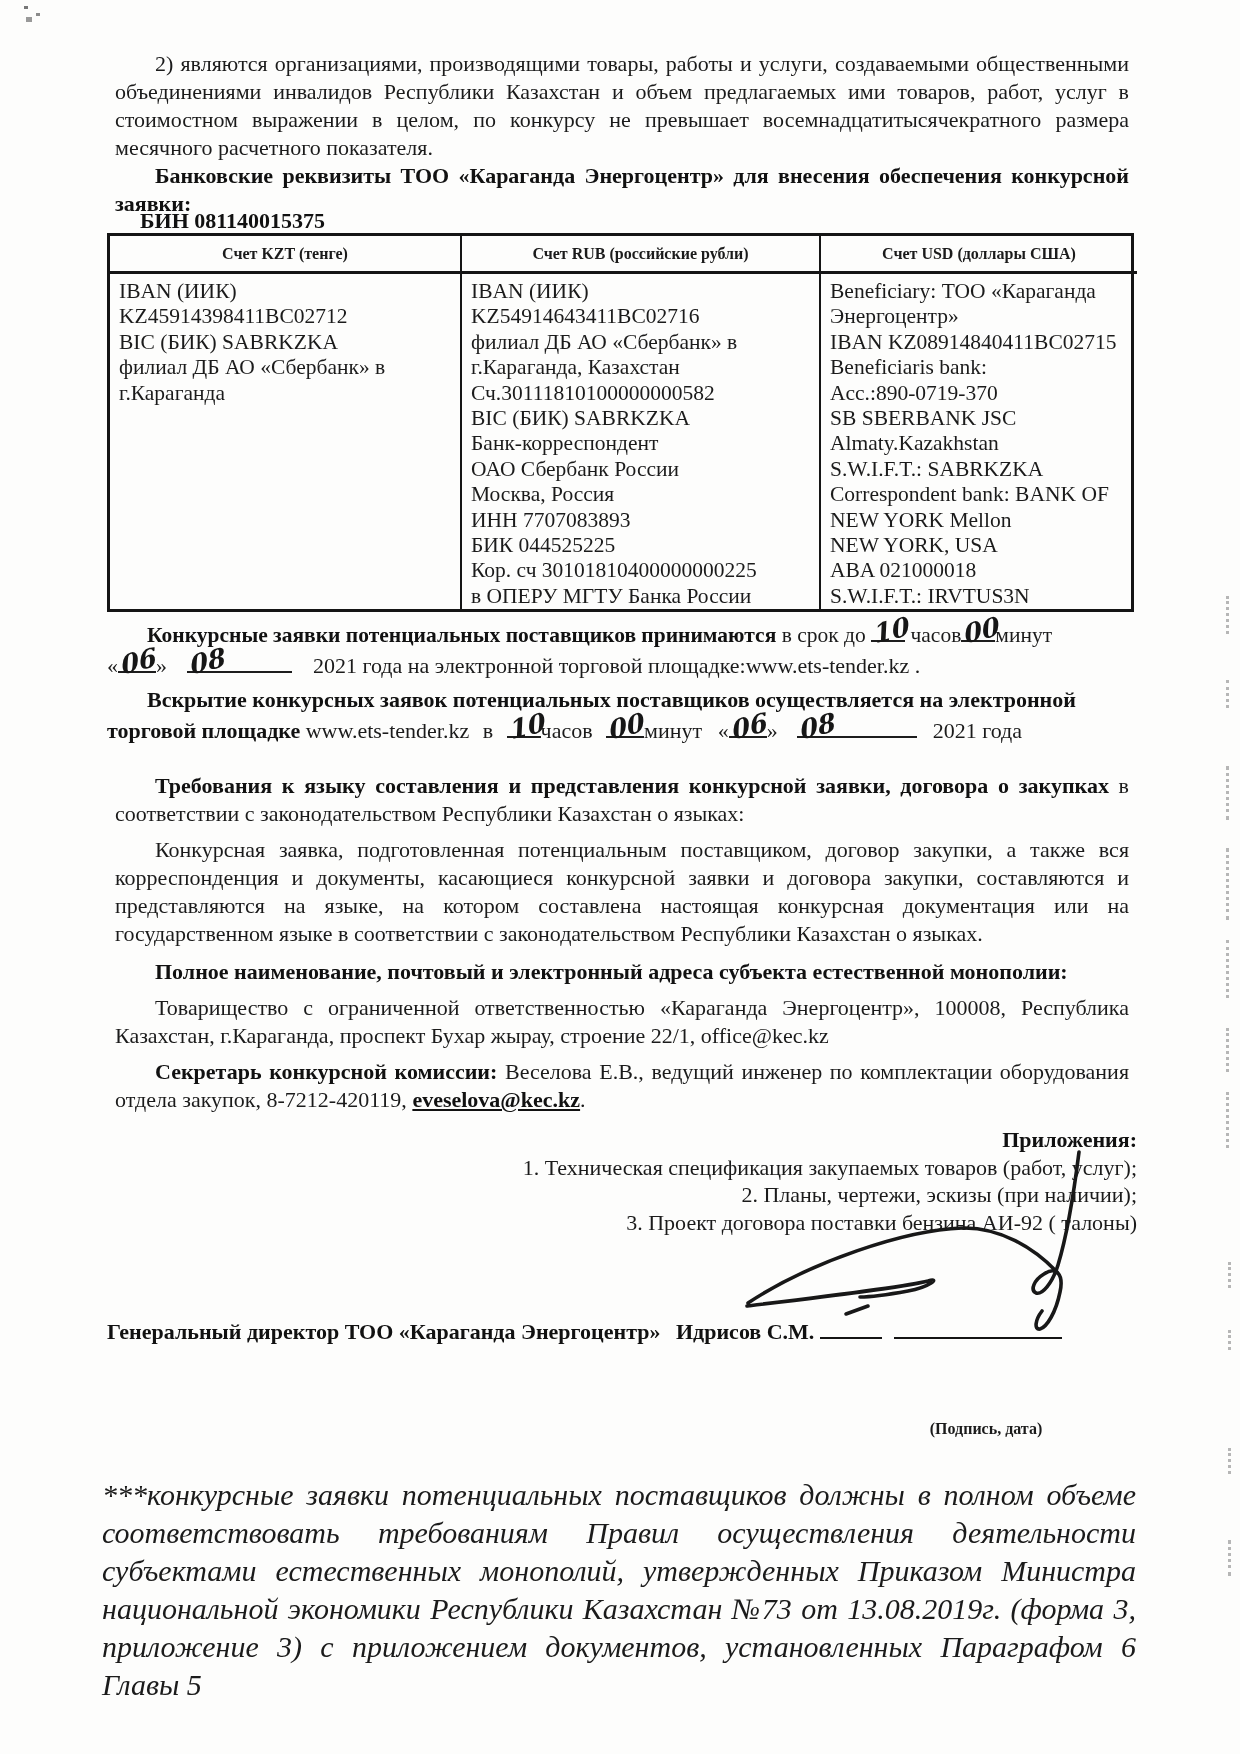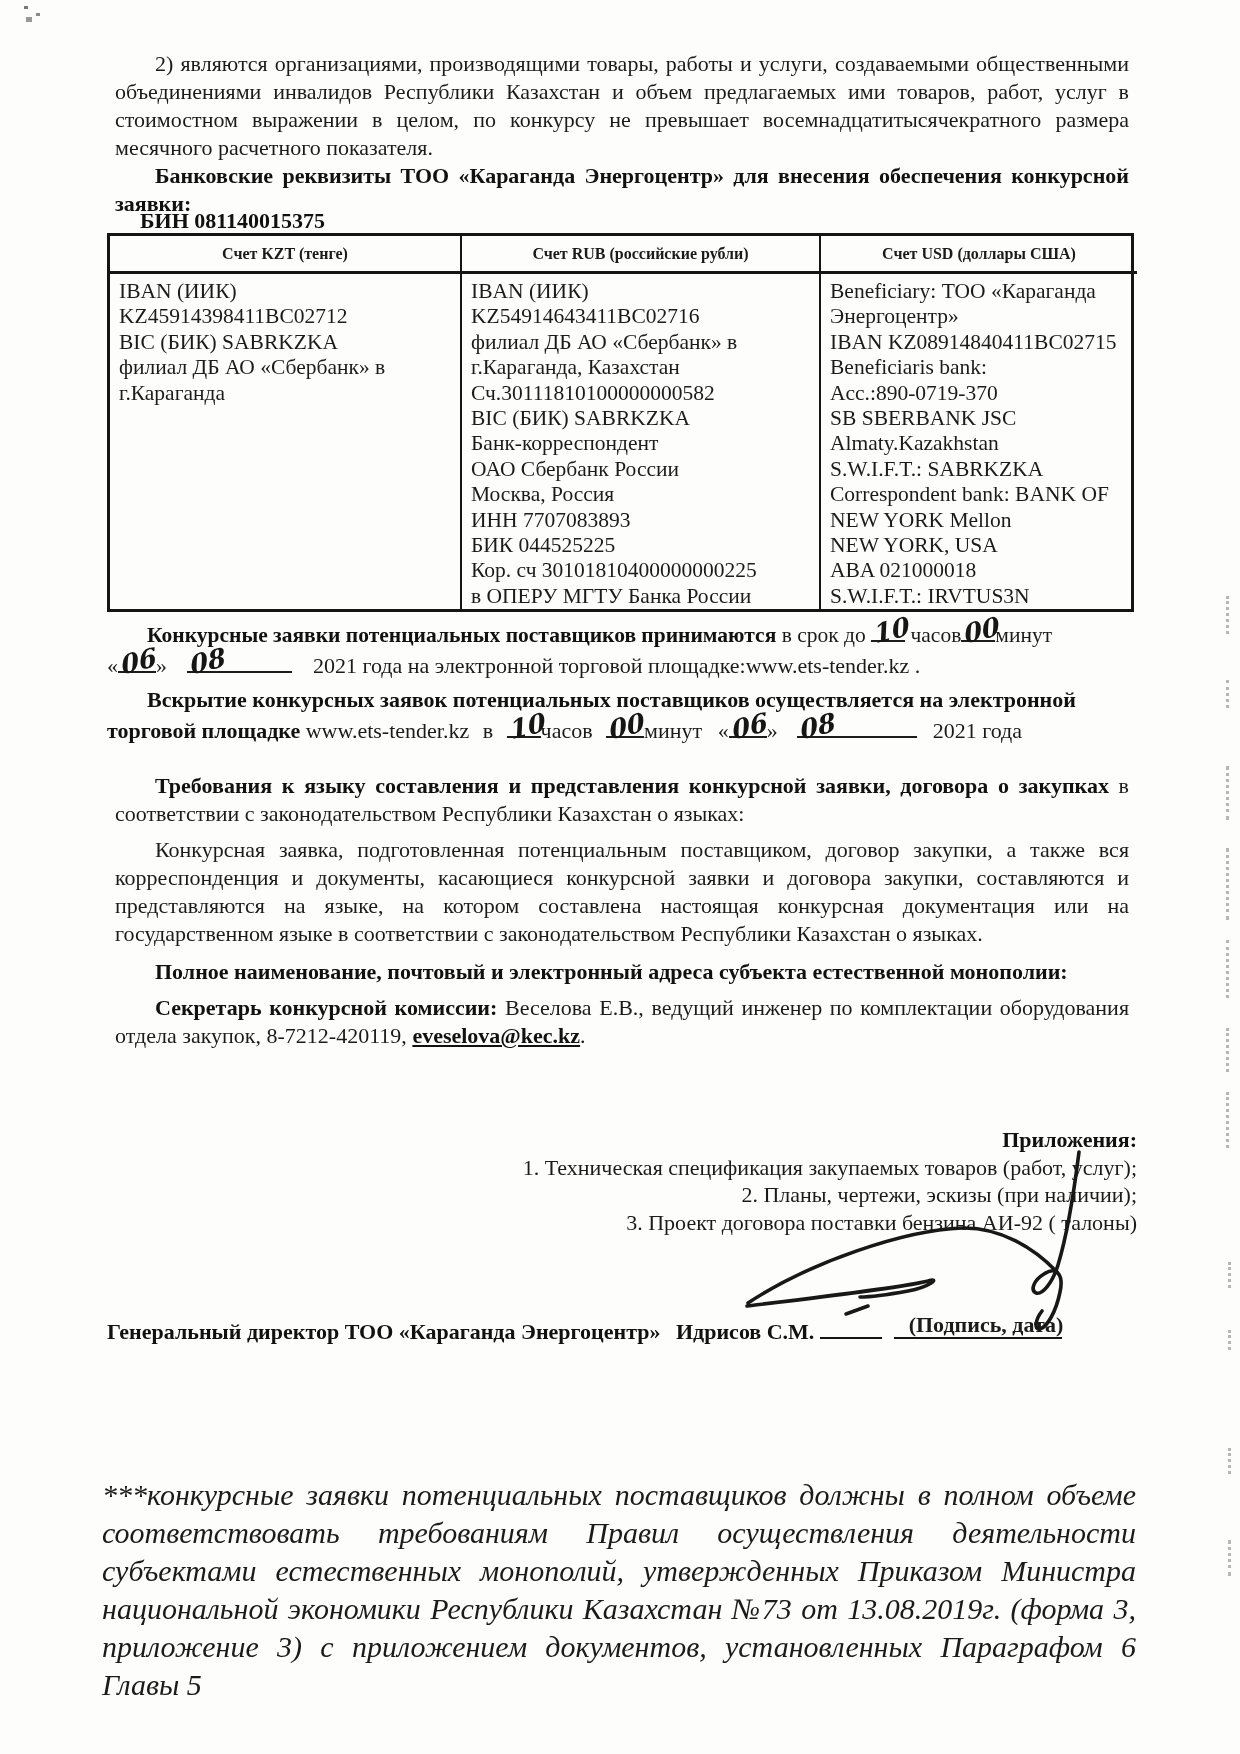--- a/index.html
+++ b/index.html
@@ -19,21 +19,21 @@
   .bank-table .td{padding:5px 9px 0 9px;line-height:25.4px;}
   .cdiv{border-right:2px solid #151515;}
   
   .bl{display:inline-block;border-bottom:2px solid #1d1d1d;height:20px;position:relative;vertical-align:baseline;}
   .w34{width:34px;} .w38{width:38px;} .w105{width:105px;} .w120{width:120px;}
   .hw{position:absolute;left:3px;bottom:-3px;font-family:"DejaVu Serif",serif;font-style:italic;font-weight:bold;
       font-size:26px;line-height:26px;color:#161616;transform:rotate(-14deg) skewX(-6deg);white-space:nowrap;}
   
   .sig-line{display:inline-block;border-bottom:2.5px solid #141414;height:14px;}
   .sl1{width:62px;margin-left:6px;} .sl2{width:168px;margin-left:12px;}
-  .caption{position:absolute;left:900px;top:1312px;width:172px;text-align:center;font-weight:bold;font-size:22px;}
+  .caption{position:absolute;left:900px;top:1420px;width:172px;text-align:center;font-weight:bold;font-size:16px;}
   .footnote{position:absolute;left:102px;top:1476px;width:1034px;font-style:italic;font-size:30px;
             line-height:38px;text-align:justify;}
   
   .dotcol{position:absolute;width:0;border-right:3px dotted #9f9f9f;opacity:.75;}
   .speck{position:absolute;left:24px;top:6px;width:4px;height:3px;background:#777;
          box-shadow:12px 7px 0 #8b8b8b, 3px 12px 0 1px #999;}
   svg.sig{position:absolute;left:735px;top:1138px;width:360px;height:200px;}
 </style>
 </head>
 <body>
@@ -123,20 +123,21 @@
     <span style="margin-left:10px;">2021  года</span>
   </div>
 
   <div class="block" style="top:764px;">
     <p><b>Требования к языку составления и представления конкурсной заявки, договора о закупках</b><span> в соответствии с законодательством Республики Казахстан о языках:</span></p>
     <p>Конкурсная заявка, подготовленная потенциальным поставщиком, договор закупки, а также вся корреспонденция и документы, касающиеся конкурсной заявки и договора закупки, составляются и представляются на языке, на котором составлена настоящая конкурсная документация или на государственном языке в соответствии с законодательством Республики Казахстан о языках.</p>
   </div>
 
   <div class="block" style="top:950px;">
     <p><b>Полное наименование, почтовый и электронный адреса субъекта естественной монополии:</b></p>
+    <p>Товарищество с ограниченной ответственностью «Караганда Энергоцентр», 100008, Республика Казахстан, г.Караганда,  проспект Бухар жырау, строение 22/1, office@kec.kz</p>
     <p><b>Секретарь конкурсной комиссии:</b><span> Веселова Е.В., ведущий инженер по комплектации оборудования отдела закупок, 8-7212-420119, </span><b style="text-decoration:underline;">eveselova@kec.kz</b><span>.</span></p>
   </div>
 
   <div class="block" style="top:1126px;padding-left:35px;width:995px;line-height:27.5px;text-align:right;">
     <div><b>Приложения:</b></div>
     <div>1. Техническая спецификация закупаемых товаров (работ, услуг);</div>
     <div>2. Планы, чертежи, эскизы (при наличии);</div>
     <div>3. Проект договора поставки бензина АИ-92 ( талоны)</div>
   </div>
 

